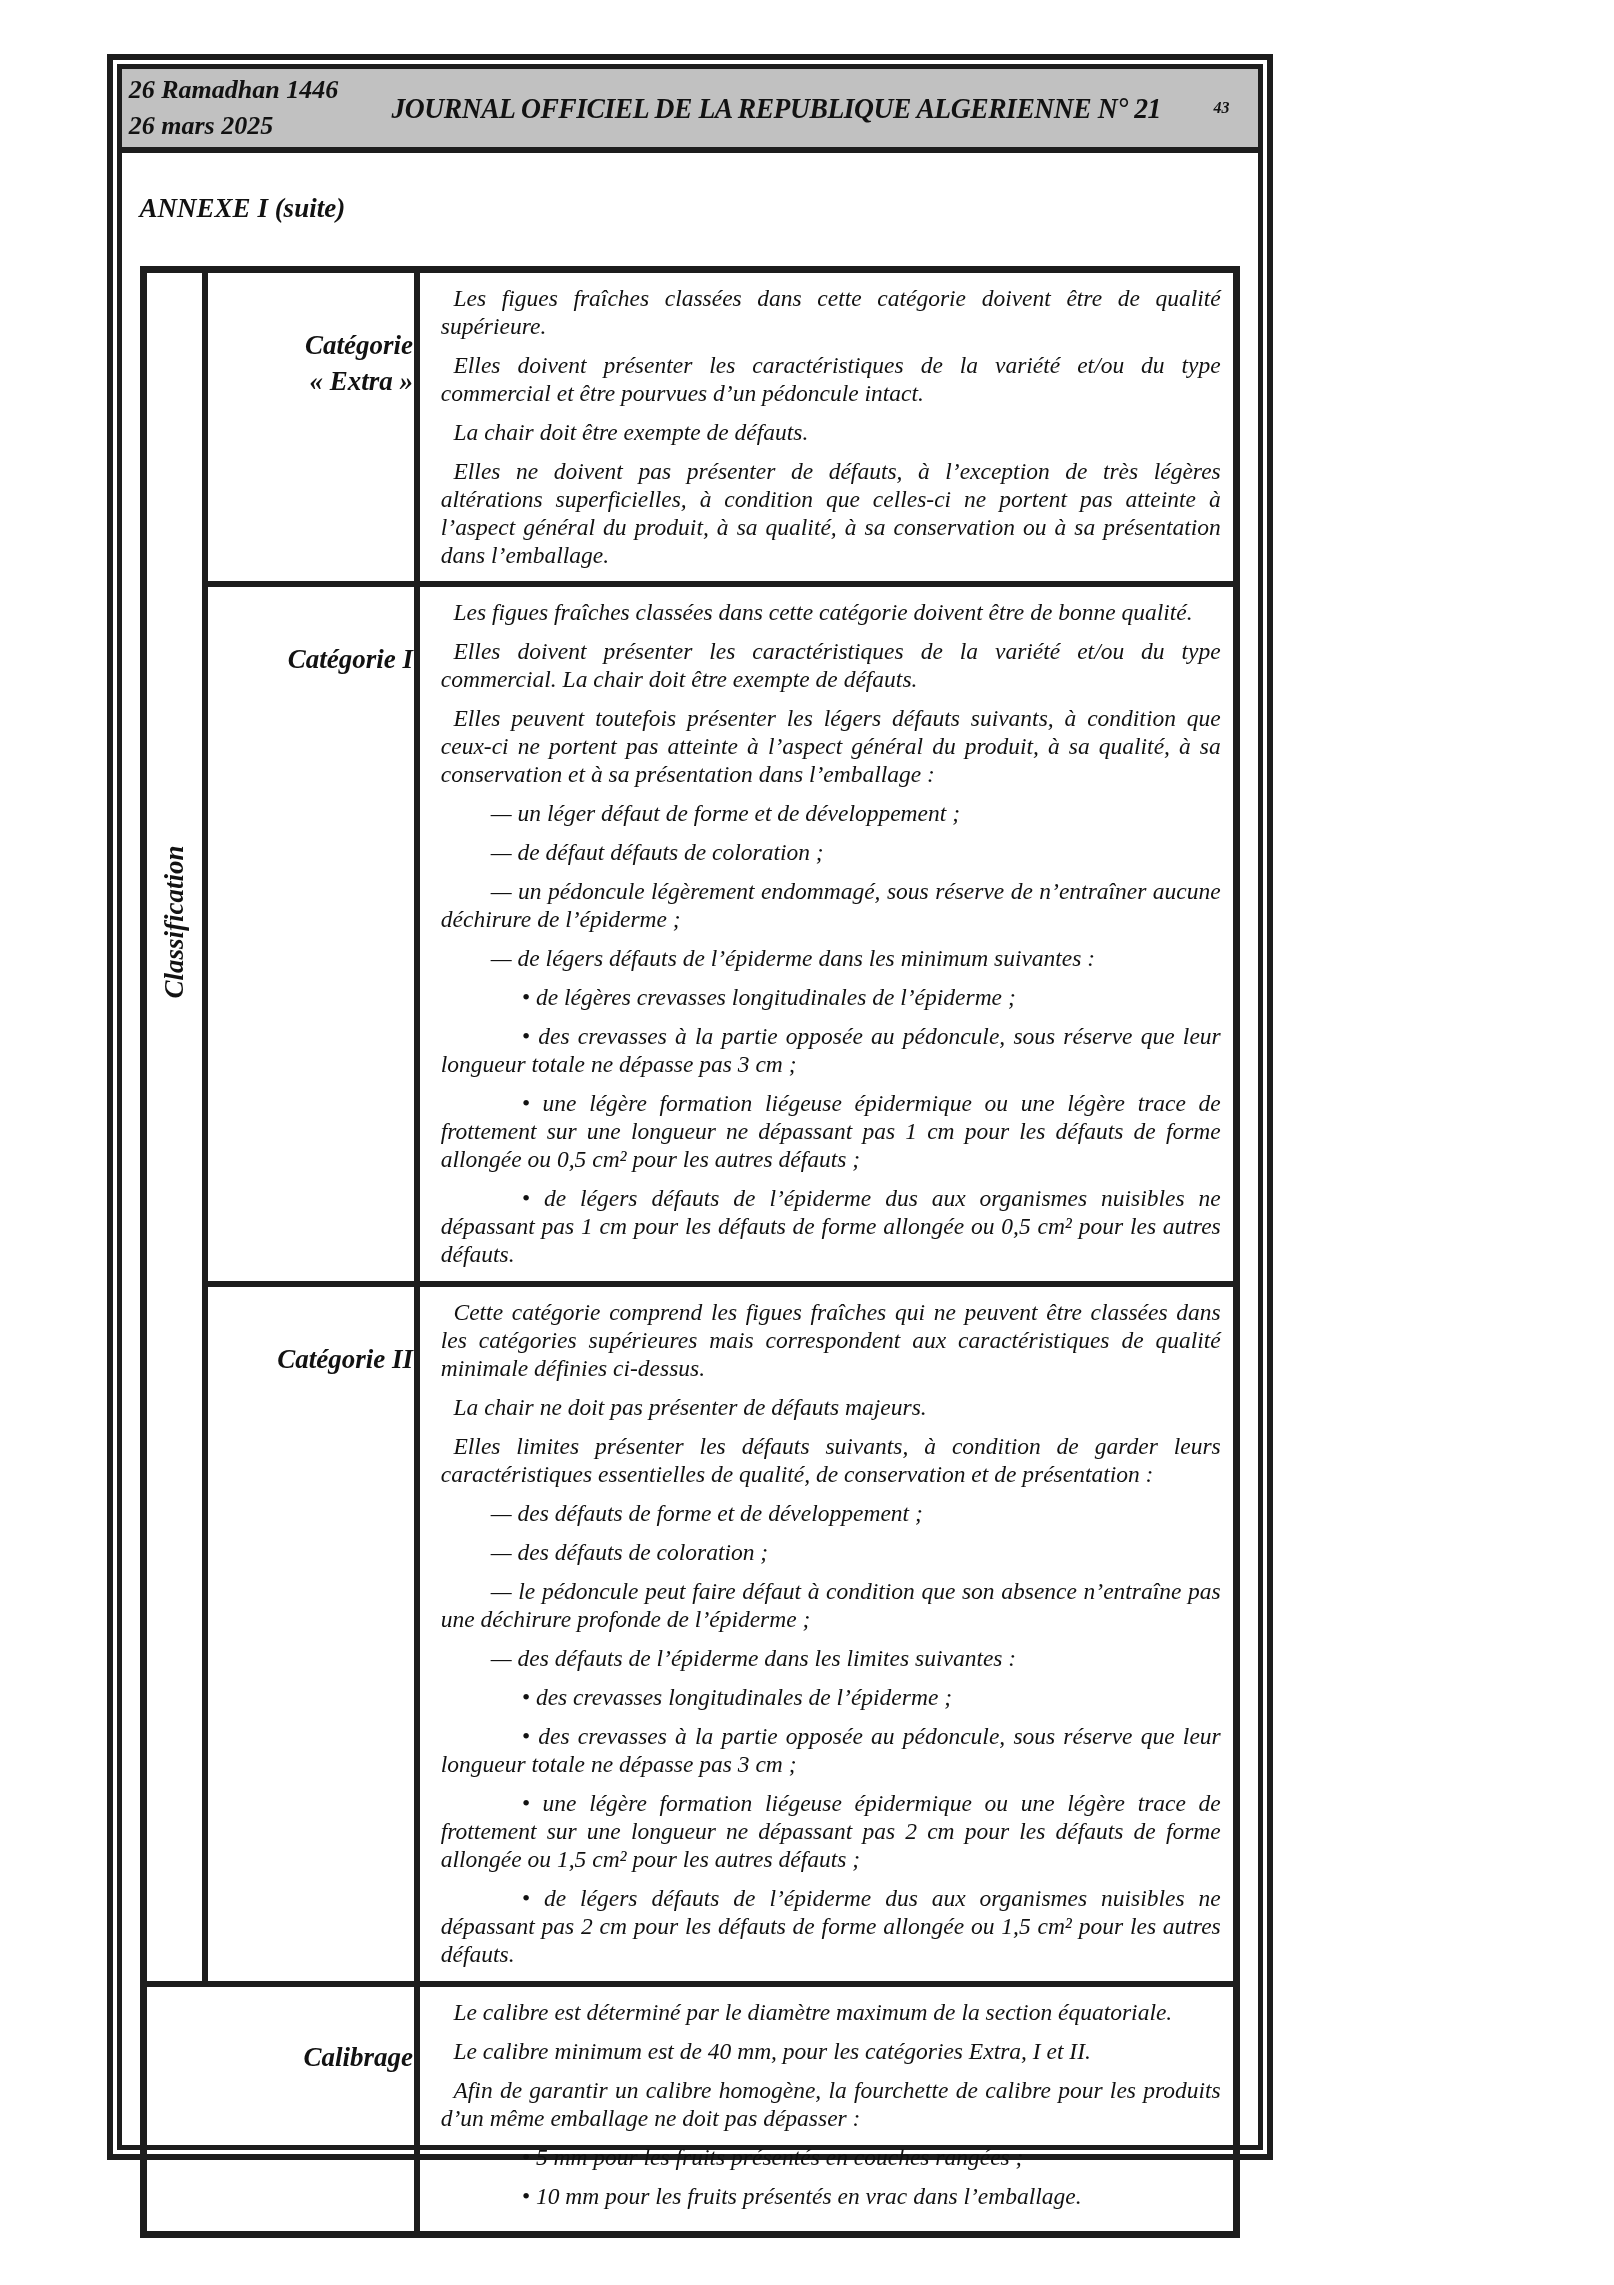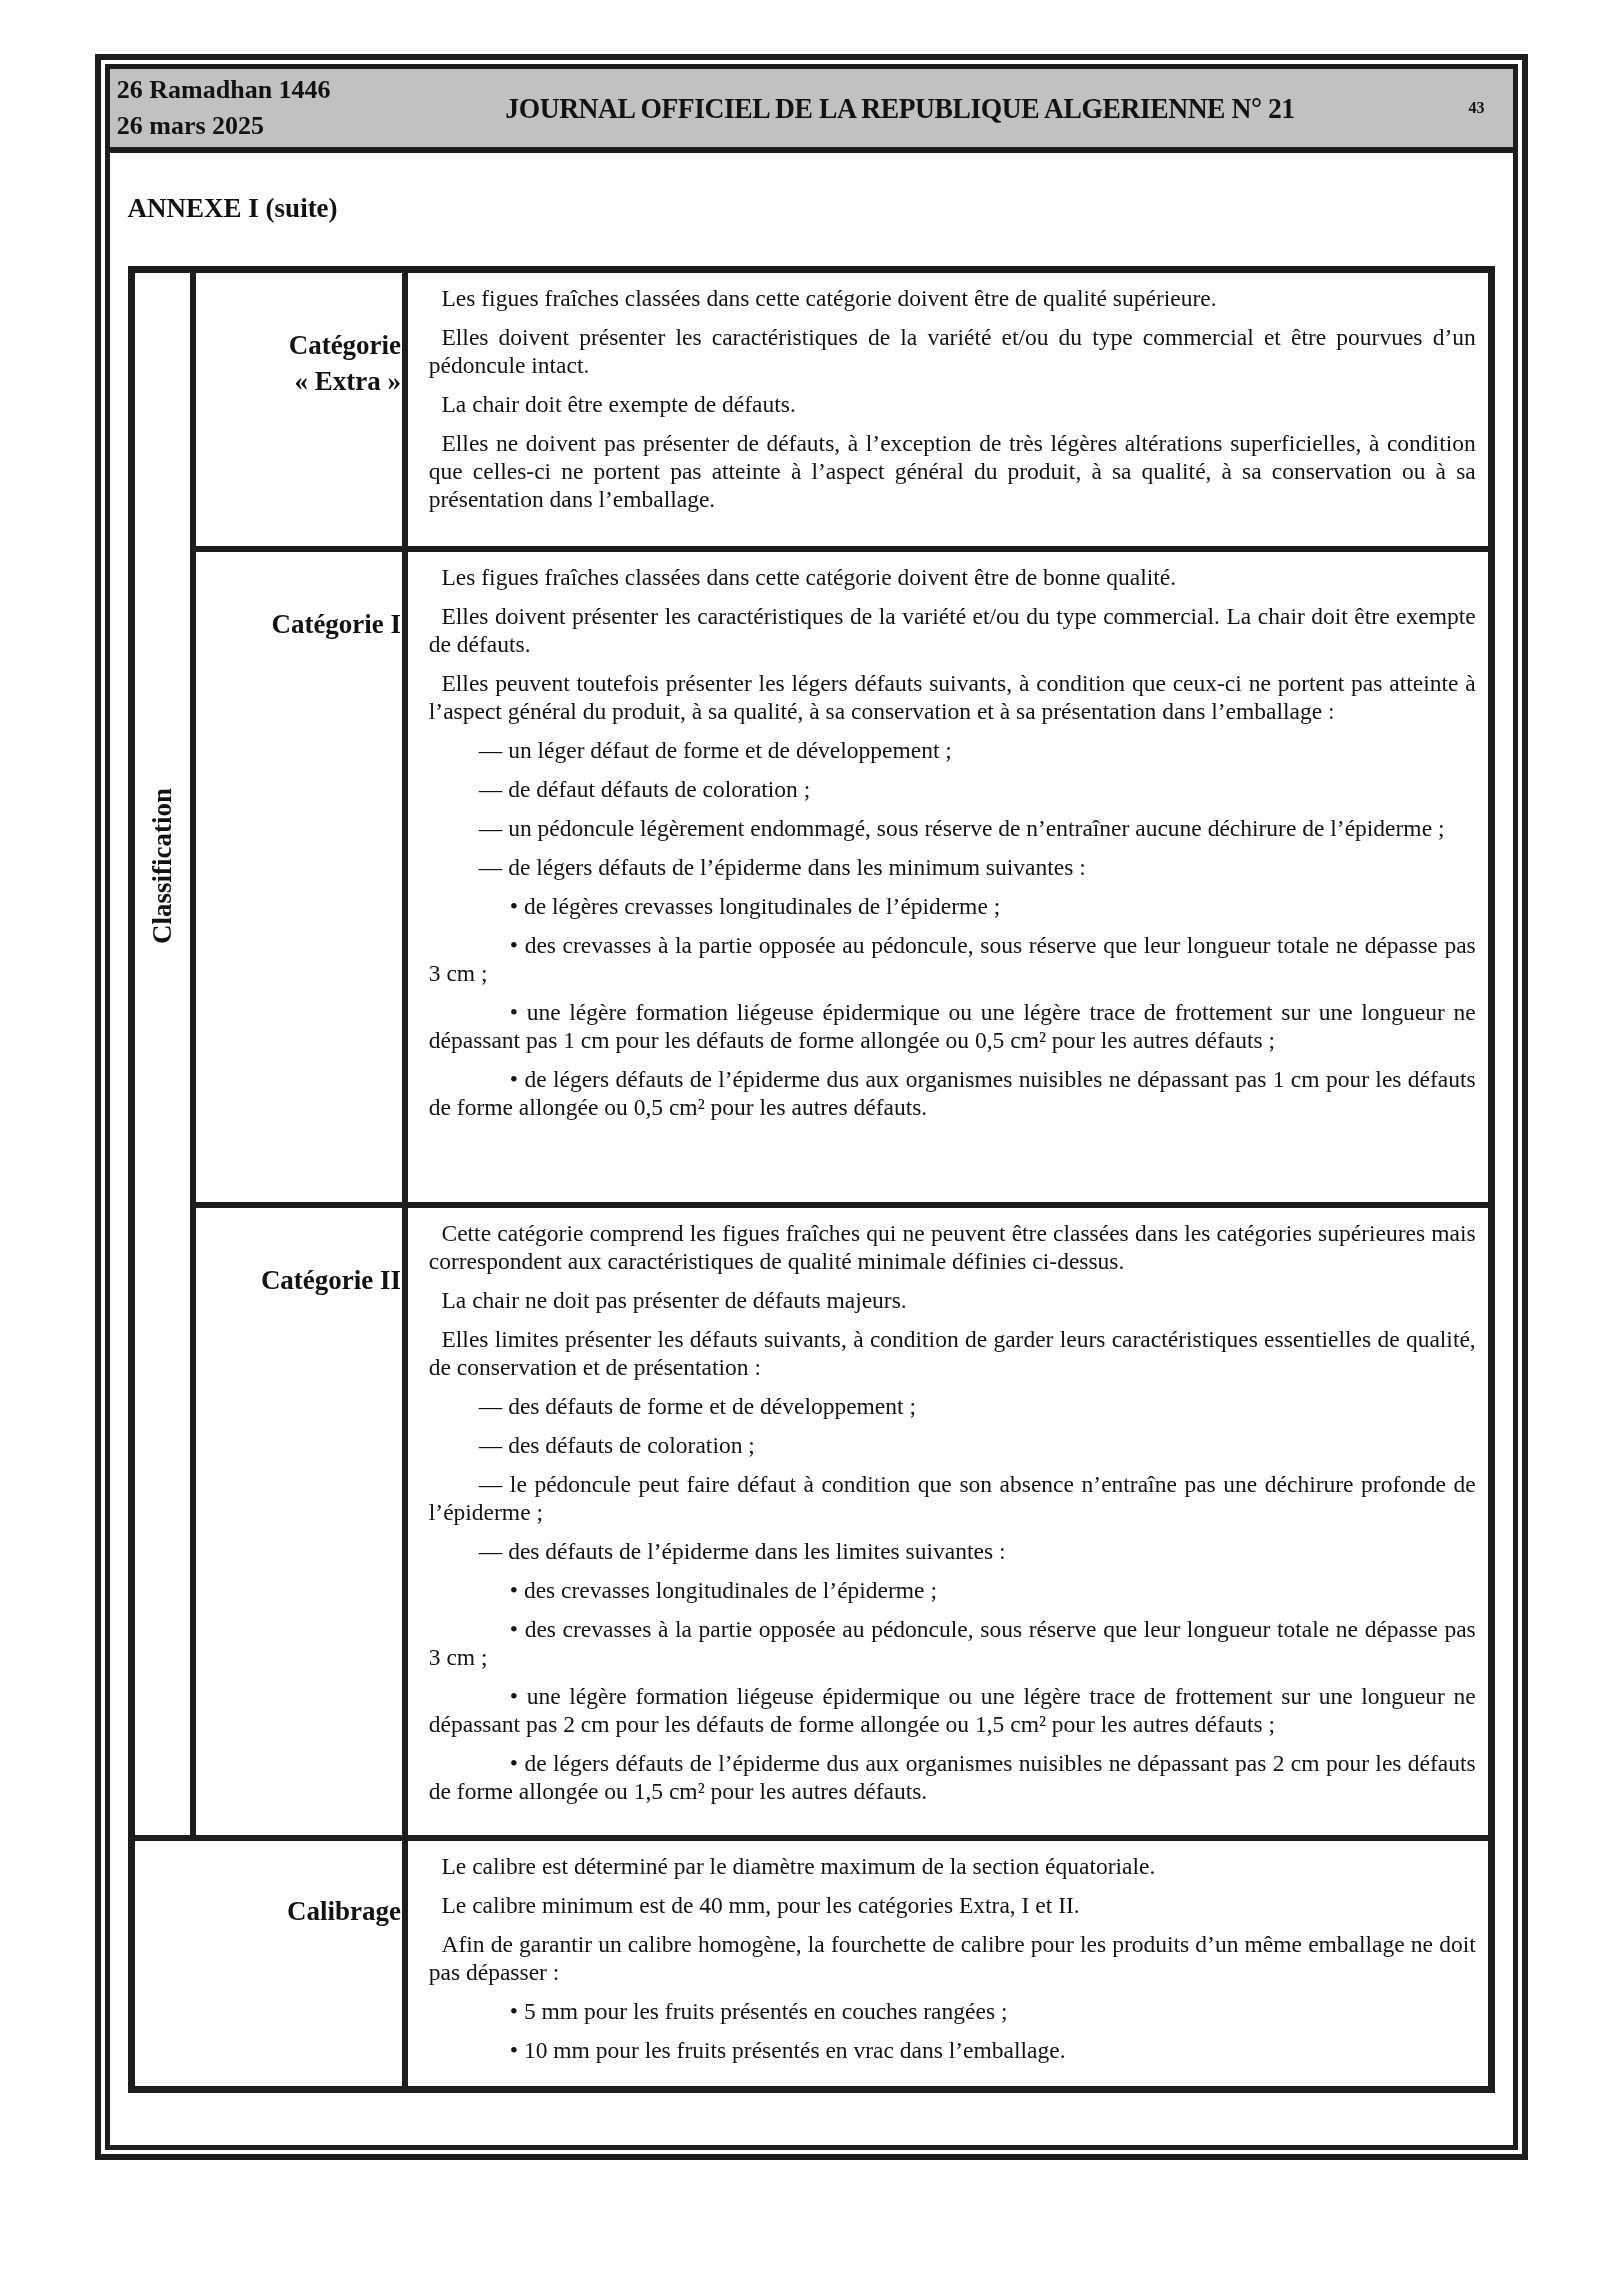--- a/index.html
+++ b/index.html
@@ -5,23 +5,24 @@
   html,body{margin:0;padding:0;background:#ffffff;}
   .page{
     position:relative;
     width:1615px;height:2285px;
     background:#ffffff;
     color:#121212;
     font-family:"Liberation Serif", serif;
     overflow:hidden;
   }
   .frame-outer{
-    position:absolute;left:95px;top:54px;width:1433px;height:2106px;
+    position:absolute;left:107px;top:54px;width:1166px;height:2106px;
     border:6.3px solid #1d1d1d;
     box-sizing:border-box;
+    font-style:italic;
   }
   .frame-inner{
     position:absolute;left:3.6px;top:3.6px;right:3.6px;bottom:3.6px;
     border:5.4px solid #1d1d1d;
     box-sizing:border-box;
   }
   .journal-header{
     display:flex;align-items:center;
     background:#c1c1c1;
     border-bottom:6.3px solid #1d1d1d;

